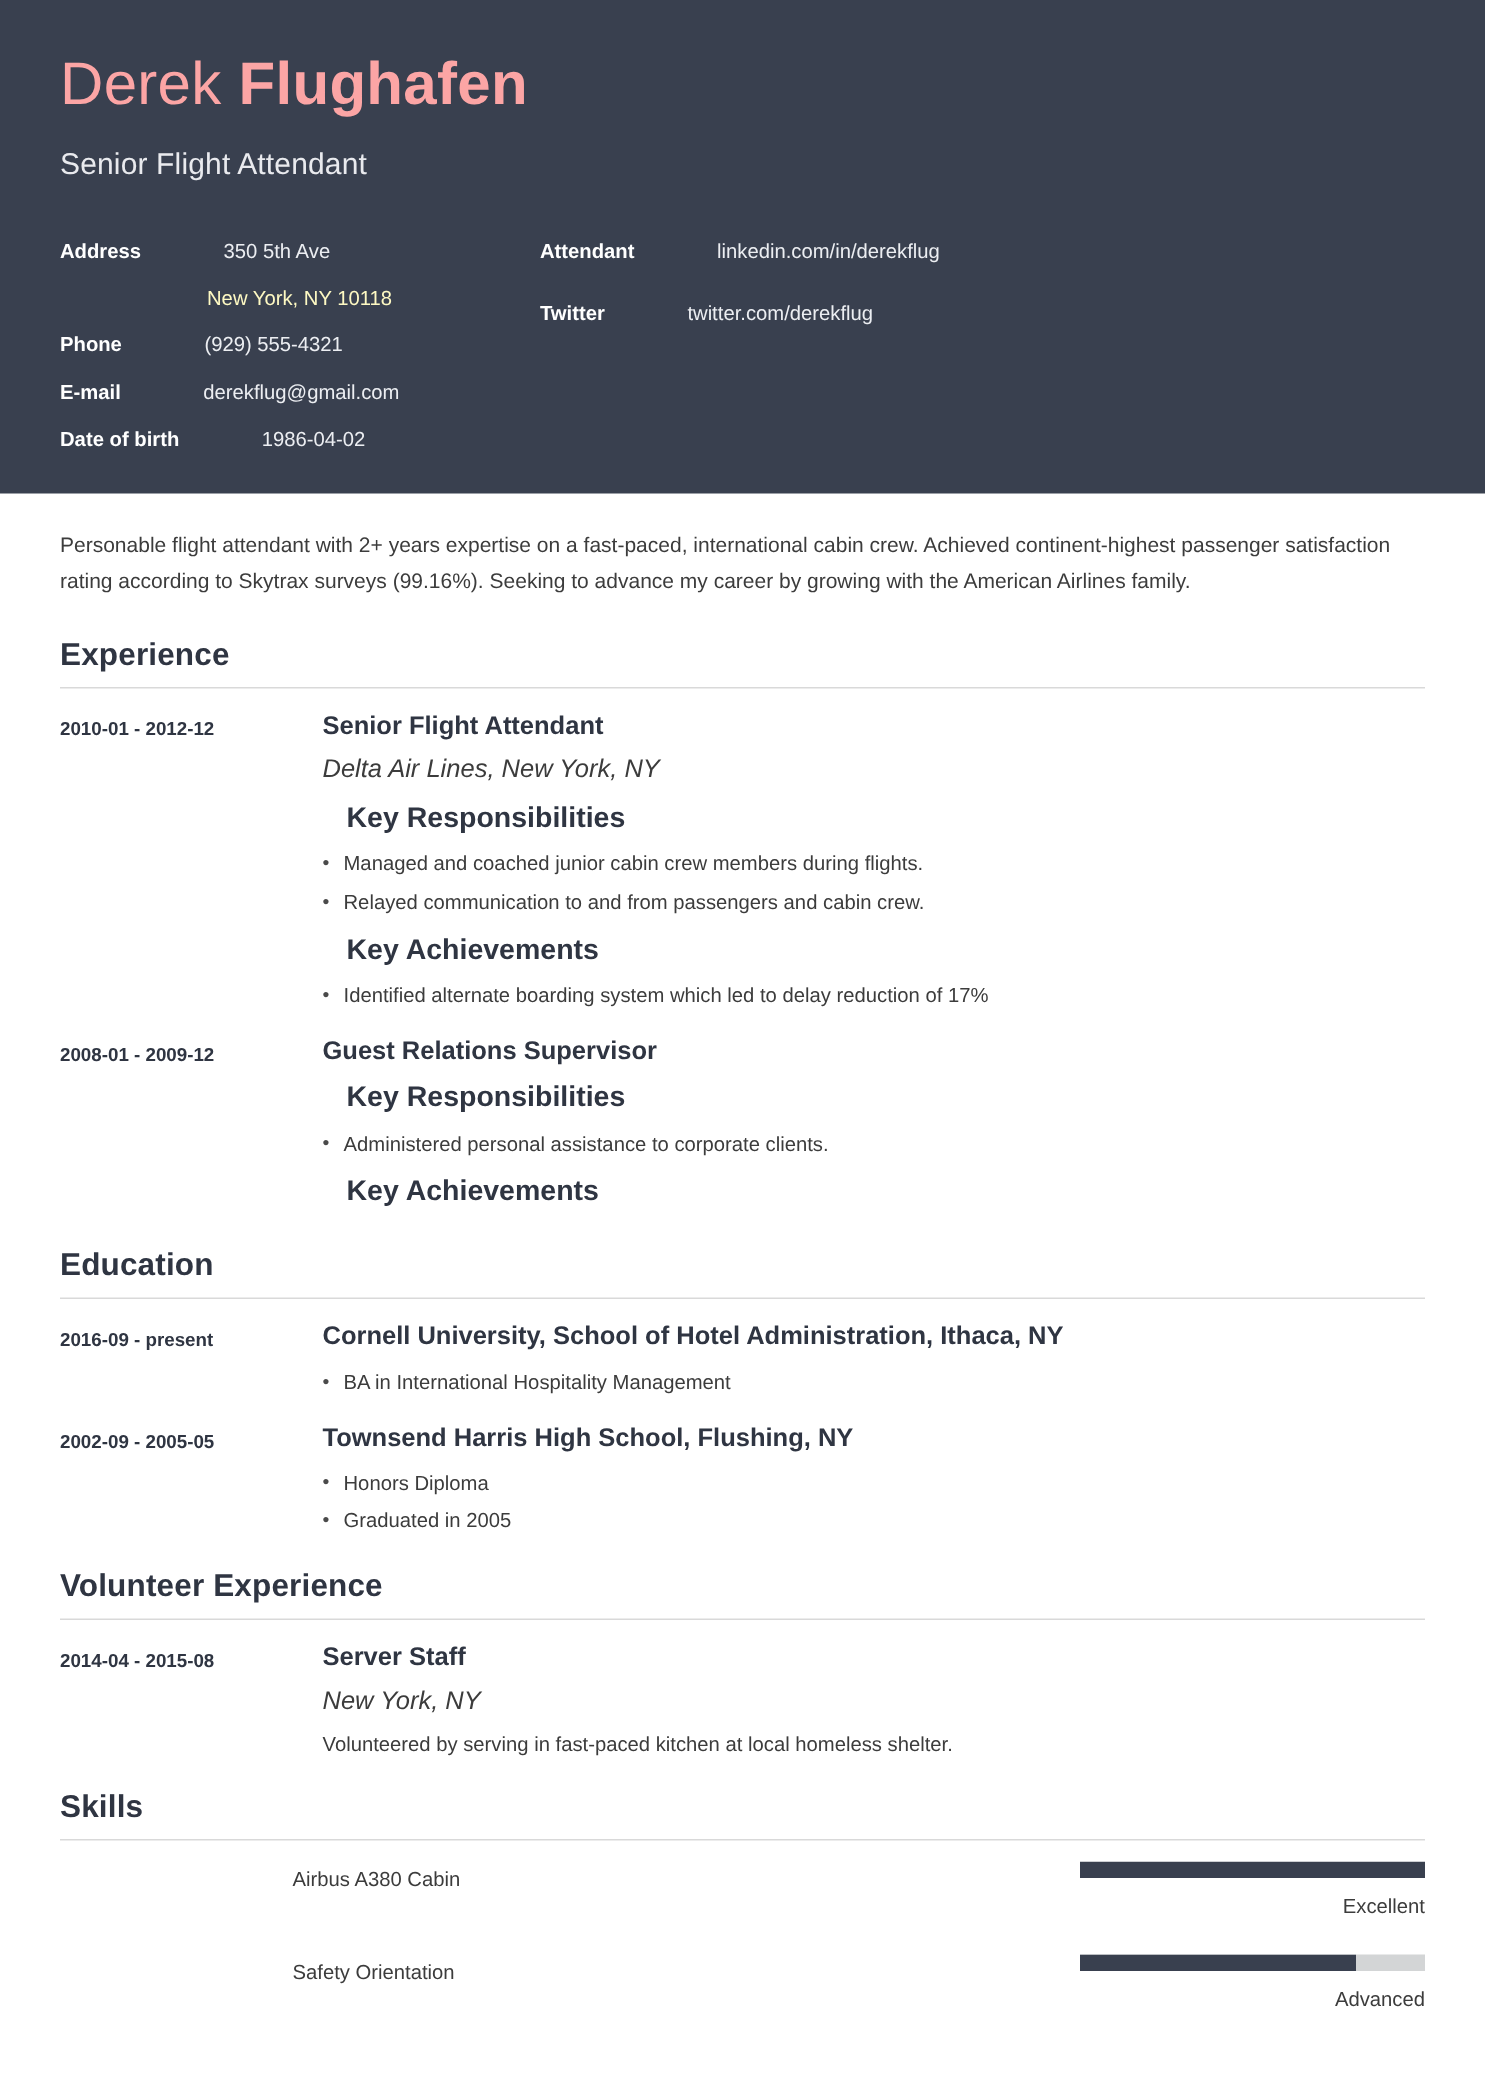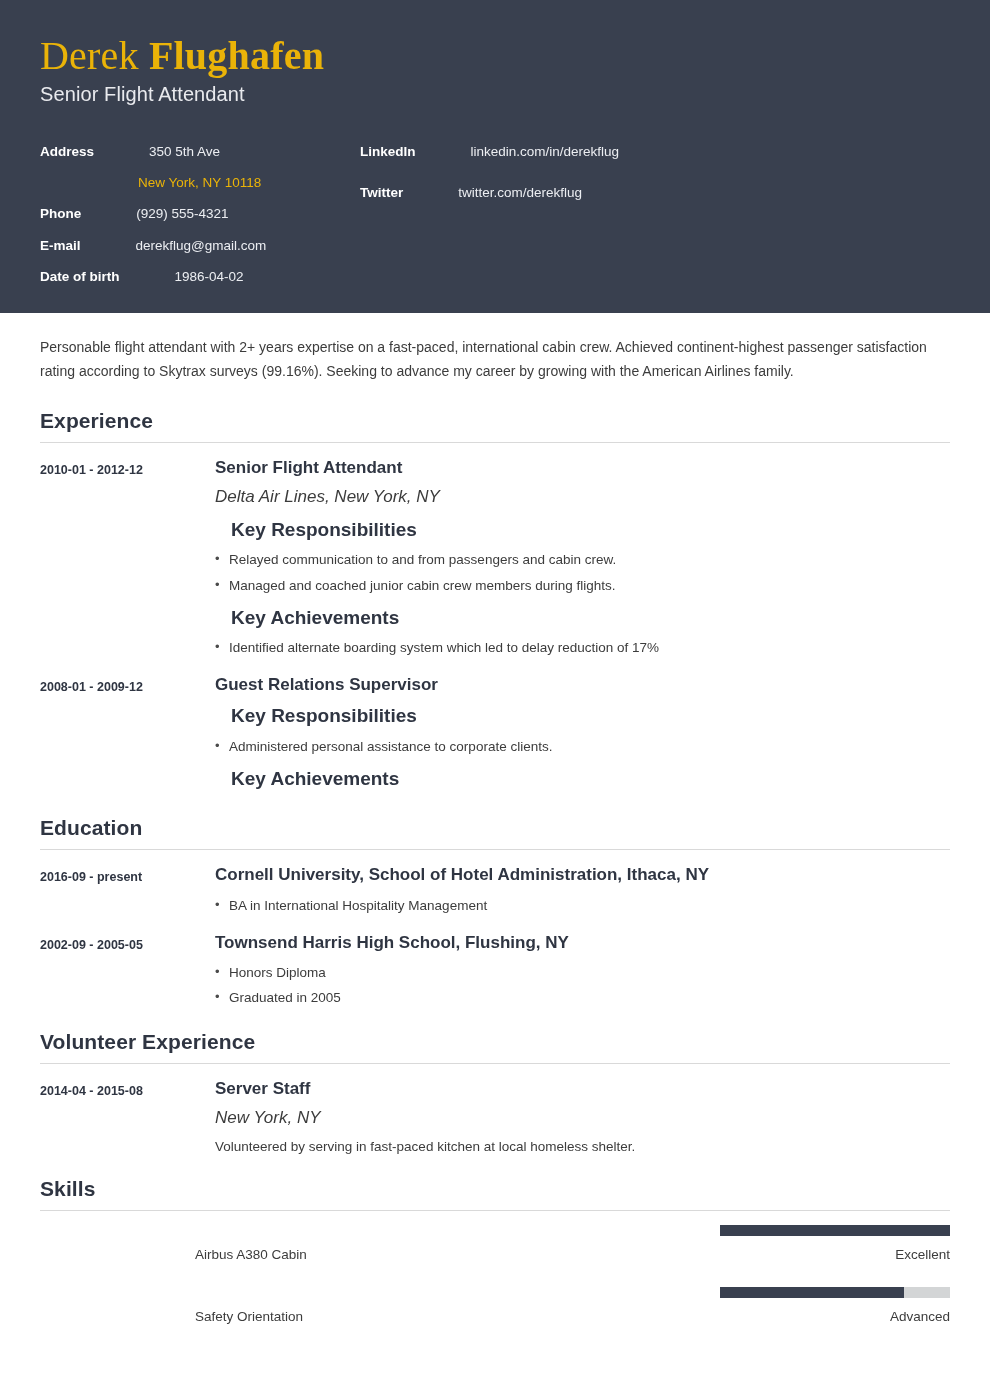--- a/index.html
+++ b/index.html
@@ -20,25 +20,24 @@
   .resume-header {
     background: #39404f;
     color: #ffffff;
     padding: 34px 40px 26px 40px;
     min-height: 305px;
   }
   .name-line {
     font-size: 40px;
     line-height: 1.12;
     letter-spacing: 0.2px;
-    margin: 0 0 4px 0;
+    margin: 0 0 20px 0;
     font-weight: 300;
-    color: #eab308;
+    color: #fca5a5;
     white-space: nowrap;
-    font-family: Liberation Serif, serif;
   }
   .name-first { font-weight: 300; }
   .name-last  { font-weight: 700; }
   .job-title {
     font-size: 20px;
     font-weight: 400;
     color: #e9eaee;
     margin: 0 0 36px 0;
     letter-spacing: 0.1px;
   }
@@ -64,21 +63,21 @@
     color: #ffffff;
     white-space: nowrap;
     margin-right: 7px;
   }
   .contact-value {
     font-weight: 400;
     color: #eceef2;
   }
   .contact-sub {
     font-size: 13.5px;
-    color: #eab308;
+    color: #fef9c3;
     margin: 0 0 11px 0;
     padding-left: 98px;
     line-height: 1.5;
   }
 
   
   .resume-body {
     padding: 0 40px 30px 40px;
   }
 
@@ -171,21 +170,21 @@
     position: absolute;
     left: 0;
     top: 0;
     color: #4a4a4a;
     font-size: 13px;
   }
 
   
   .skill-row {
     display: flex;
-    align-items: flex-end;
+    align-items: flex-start;
     margin-bottom: 22px;
   }
   .skill-row:last-child { margin-bottom: 0; }
   .skill-spacer { flex: 0 0 155px; width: 155px; }
   .skill-name {
     flex: 1 1 auto;
     font-size: 13.5px;
     color: #3c3c3c;
     line-height: 1.5;
     padding-top: 2px;
@@ -244,21 +243,21 @@
 
       <div class="contact-row">
         <span class="contact-label">Date of birth</span>
         <span class="contact-value">1986-04-02</span>
       </div>
 
     </div>
 
     <div class="contact-col-right">
       <div class="contact-row">
-        <span class="contact-label">LinkedIn</span>
+        <span class="contact-label">Attendant</span>
         <span class="contact-value">linkedin.com/in/derekflug</span>
       </div>
       <div class="contact-row" style="margin-top:21px;">
         <span class="contact-label">Twitter</span>
         <span class="contact-value">twitter.com/derekflug</span>
       </div>
     </div>
   </div>
 </div>
 
@@ -270,22 +269,22 @@
     <div class="section-title">Experience</div>
     <hr class="section-rule">
 
     <div class="entry">
       <div class="entry-date">2010-01 - 2012-12</div>
       <div class="entry-main">
         <div class="entry-title">Senior Flight Attendant</div>
         <div class="entry-sub">Delta Air Lines, New York, NY</div>
         <div class="group-label">Key Responsibilities</div>
         <ul class="bullets">
+          <li>Managed and coached junior cabin crew members during flights.</li>
           <li>Relayed communication to and from passengers and cabin crew.</li>
-          <li>Managed and coached junior cabin crew members during flights.</li>
         </ul>
         <div class="group-label">Key Achievements</div>
         <ul class="bullets">
           <li>Identified alternate boarding system which led to delay reduction of 17%</li>
         </ul>
       </div>
     </div>
 
     <div class="entry" style="margin-top:12px;">
       <div class="entry-date">2008-01 - 2009-12</div>

